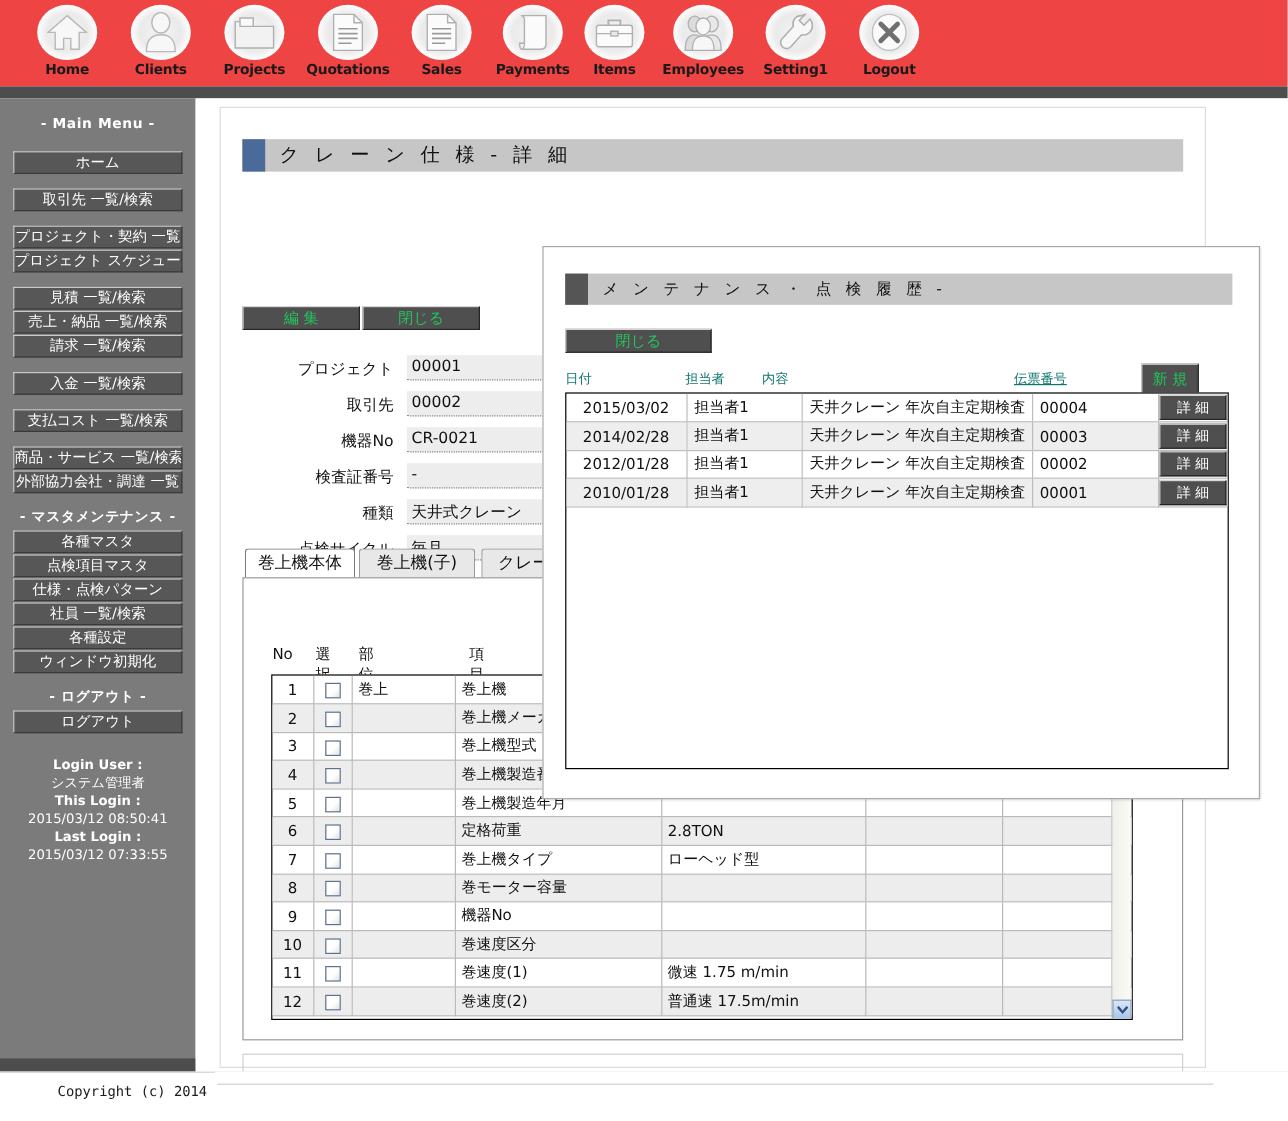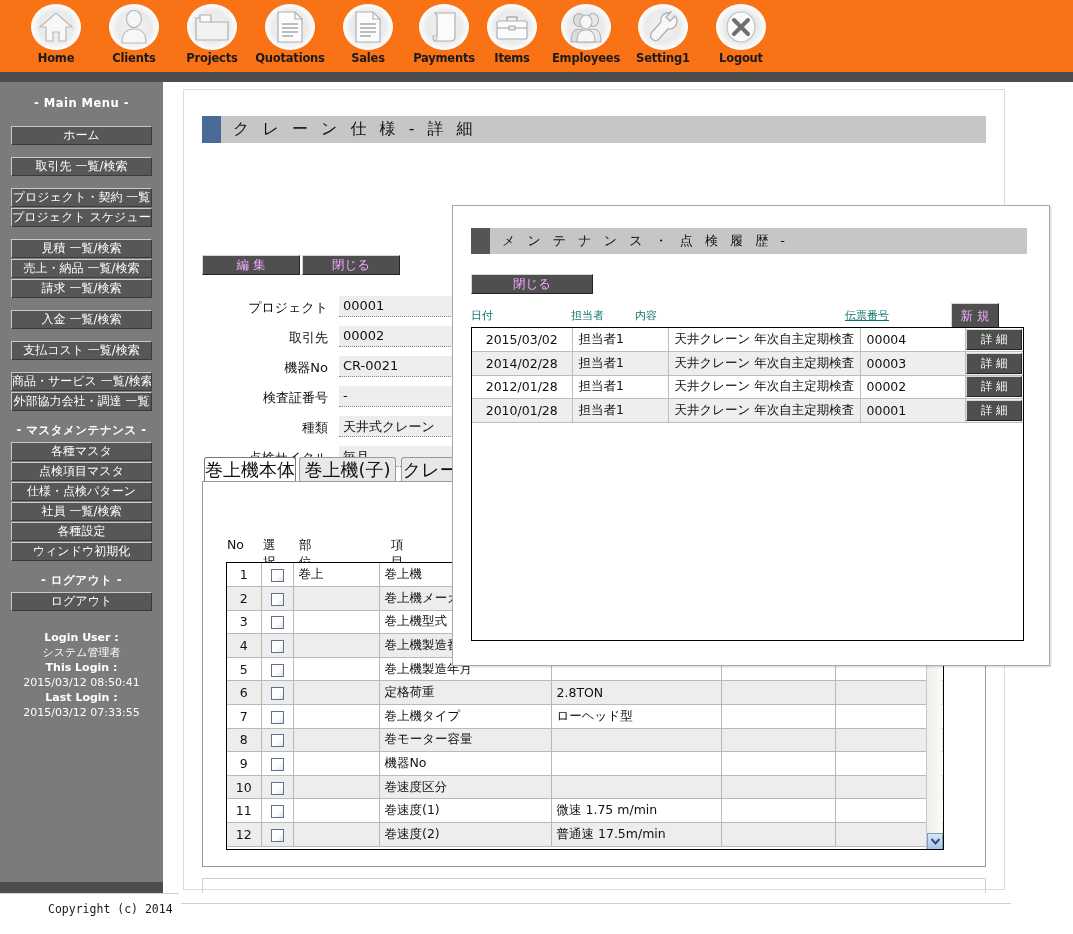--- a/index.html
+++ b/index.html
@@ -7,21 +7,21 @@
     margin: 0; padding: 0;
     width: 1073px; height: 934px;
     overflow: hidden;
     background: #ffffff;
     font-family: "DejaVu Sans", "Liberation Sans", sans-serif;
   }
 
   
   #topnav {
     position: absolute; left: 0; top: 0; width: 1073px; height: 72px;
-    background: #f97316;
+    background: #ef4444;
   }
   .navitem {
     position: absolute; top: 4px; width: 92px; text-align: center;
     cursor: pointer;
   }
   .navglow {
     width: 50px; height: 46px; margin: 0 auto;
     display: flex; align-items: center; justify-content: center;
     border-radius: 50%;
     background: radial-gradient(ellipse at center, #f4f4f4 0%, #eaeaea 48%, #ffffff 72%);
@@ -74,21 +74,21 @@
   #page-title-bar {
     position: absolute; left: 18px; top: 26px; width: 784px; height: 27px;
     background: #c6c6c6; display: flex; align-items: center;
   }
   #page-title-bar .accent { width: 19px; height: 27px; background: #4a6b9a; }
   #page-title-bar .ttl {
     margin-left: 12px; font-size: 16px; color: #111; letter-spacing: 4px;
   }
 
   .darkbtn {
-    background: #4f4f4f; color: #f0abfc; font-size: 12.5px;
+    background: #4f4f4f; color: #22c55e; font-size: 12.5px;
     border: 1px solid #d6d6d6;
     border-right-color: #242424; border-bottom-color: #242424;
     text-align: center; cursor: pointer; white-space: nowrap;
     font-family: "DejaVu Sans", sans-serif;
     display: inline-flex; align-items: center; justify-content: center;
   }
 
   #btn-edit { position: absolute; left: 18px; top: 165px; width: 98px; height: 20px; }
   #btn-close-main { position: absolute; left: 118px; top: 165px; width: 98px; height: 20px; }
   #btn-latest { position: absolute; left: 457px; top: 165px; width: 162px; height: 20px; font-size: 11.5px;}
@@ -116,21 +116,21 @@
     cursor: pointer; vertical-align: top;
   }
   .minibtn.disabled { background: #6e6e6e; color: #c9c9c9; }
   .minibtn.active { background: #4f4f4f; }
 
   
   #tabwrap { position: absolute; left: 18px; top: 367px; width: 784px; height: 410px; }
   #tabstrip { position: relative; height: 25px; }
   .tab {
     position: absolute; top: 0; height: 25px; line-height: 23px;
-    font-size: 18px; text-align: center; color: #111;
+    font-size: 14px; text-align: center; color: #111;
     border: 1px solid #9a9a9a; border-bottom: none;
     background: #e8e8e8; cursor: pointer;
     border-radius: 3px 3px 0 0;
   }
   .tab.active { background: #ffffff; border-color: #7a7a7a; }
   #tabpanel {
     position: absolute; left: 0; top: 24px; width: 784px; height: 386px;
     background: #ffffff; border: 1px solid #9a9a9a;
   }
 

